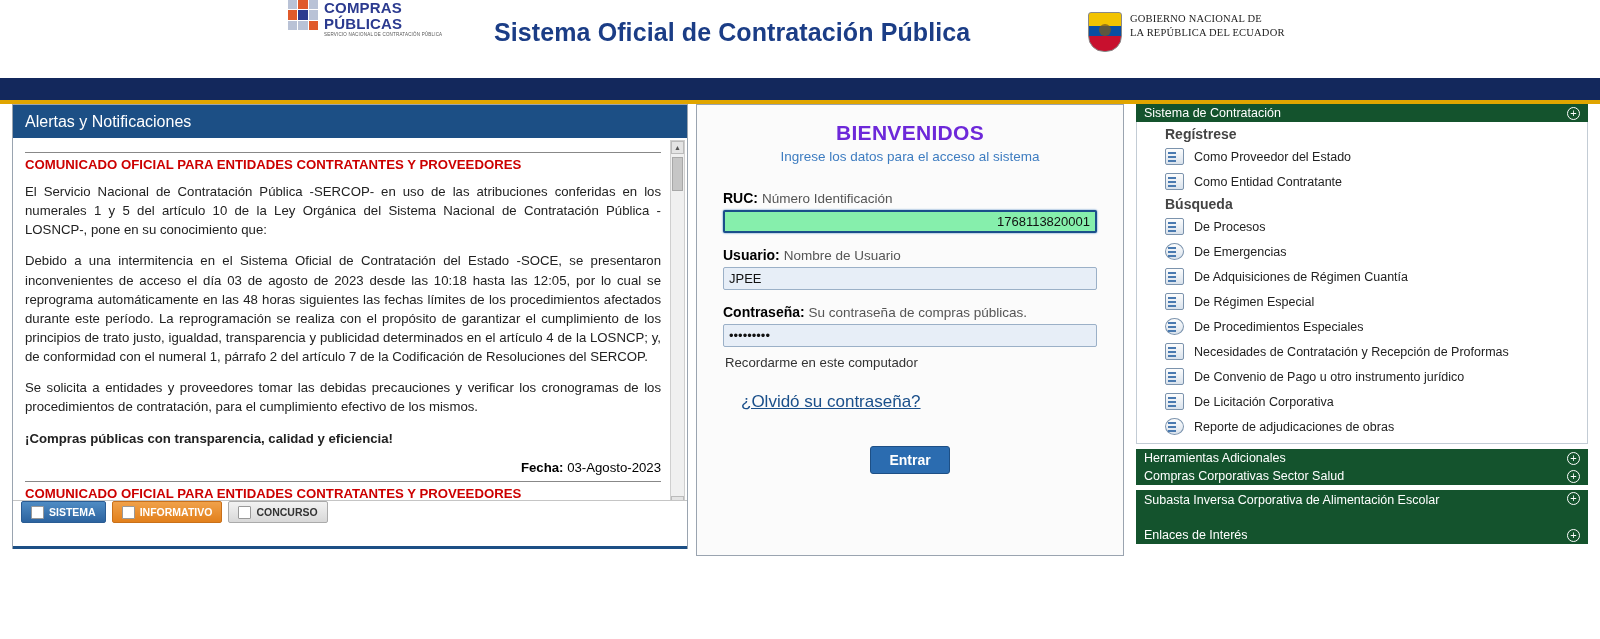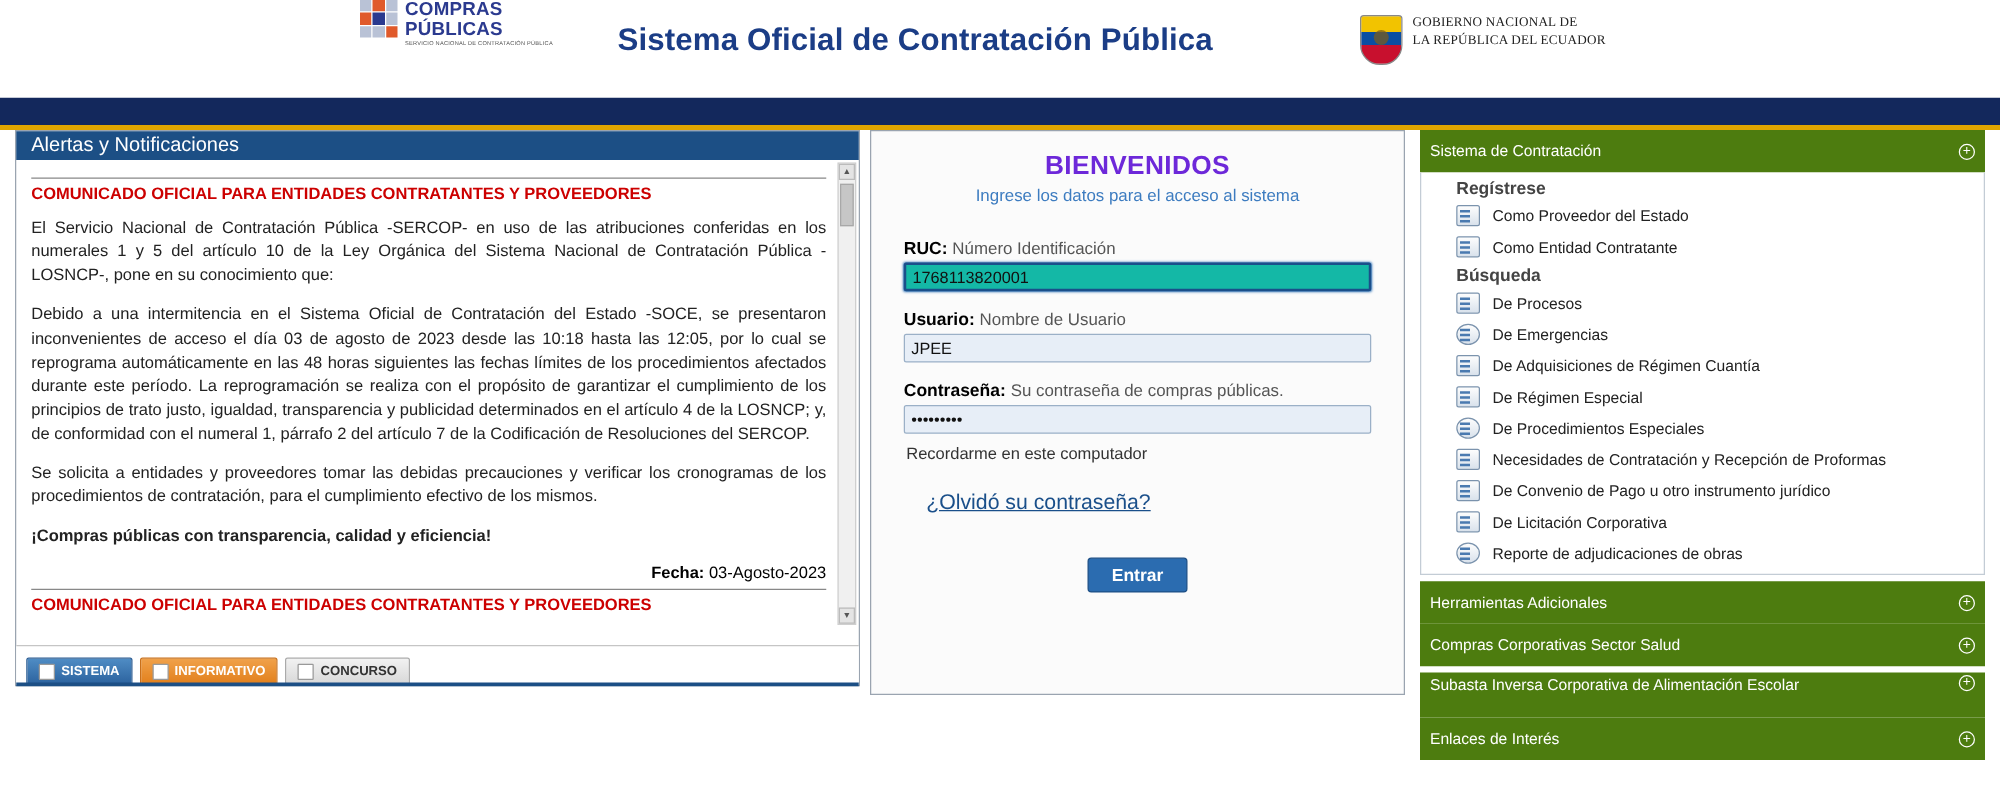--- a/index.html
+++ b/index.html
@@ -109,21 +109,21 @@
 
   
   .alerts {
     position: absolute;
     left: 12px; top: 0px;
     width: 676px; height: 445px;
     border: 1px solid #9aa4b0;
     background: #fff;
   }
   .alerts-head {
-    height: 23px;
+    height: 33px;
     background: #1c4f85;
     color: #fff;
     font-size: 16px;
     display: flex;
     align-items: center;
     padding-left: 12px;
   }
   .alerts-body {
     position: relative;
     height: 374px;
@@ -179,24 +179,24 @@
     left: 1px; top: 16px;
     width: 11px; height: 34px;
     background: #c6c6c6;
     border: 1px solid #a8a8a8;
   }
 
   .tabs {
     position: absolute;
     left: 0; bottom: 0;
     width: 100%;
-    height: 32px;
+    height: 48px;
     border-top: 1px solid #c5c5c5;
     display: flex;
-    align-items: flex-end;
+    align-items: flex-start;
     gap: 6px;
     padding: 0 8px;
     background: #fff;
   }
   .tab {
     height: 22px;
     display: flex;
     align-items: center;
     gap: 5px;
     padding: 0 9px;
@@ -265,23 +265,24 @@
     margin: 4px 0 14px 0;
     padding: 2px 5px;
     font-size: 13px;
     font-family: "Liberation Sans", sans-serif;
     color: #111;
     background: #e7eef7;
     border: 1px solid #9bb0c7;
     border-radius: 2px;
   }
   .txt.focused {
-    background: #14b8a6;
+    background: #86efac;
     border: 2px solid #1a4f8a;
     box-shadow: 0 0 2px #2a6fb5;
+    text-align: right;
   }
   .remember {
     font-size: 13.2px;
     color: #333;
     margin: -6px 0 22px 2px;
   }
   .forgot {
     display: block;
     font-size: 17px;
     color: #1a4f8a;
@@ -301,24 +302,24 @@
   }
 
   
   .right {
     position: absolute;
     left: 1136px; top: 0;
     width: 452px;
   }
   .sec-head {
     height: 18px;
-    background: #4d7c0f;
+    background: #14532d;
     color: #fff;
     font-size: 12.5px;
-    padding: 17px 8px;
+    padding: 1px 8px;
     display: flex;
     align-items: center;
     justify-content: space-between;
   }
   .sec-head.tall {
     height: 36px;
     align-items: flex-start;
     padding-top: 2px;
     line-height: 1.35;
   }

